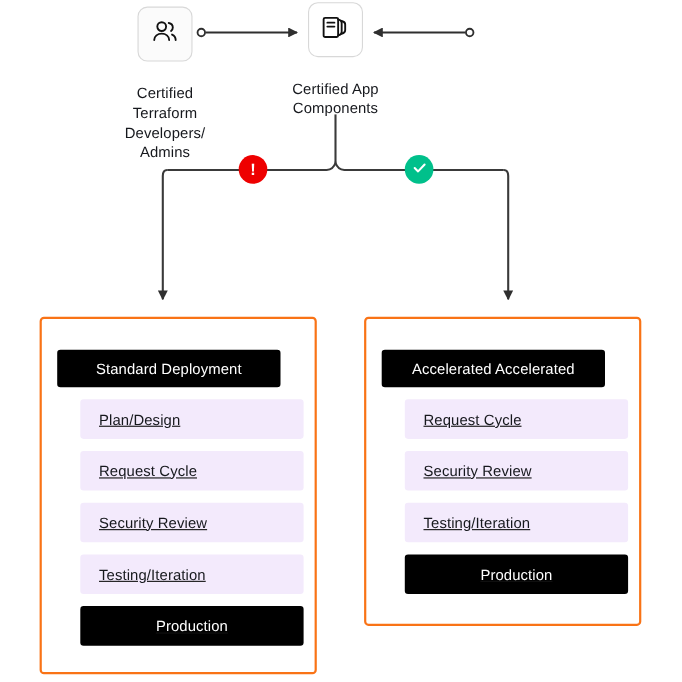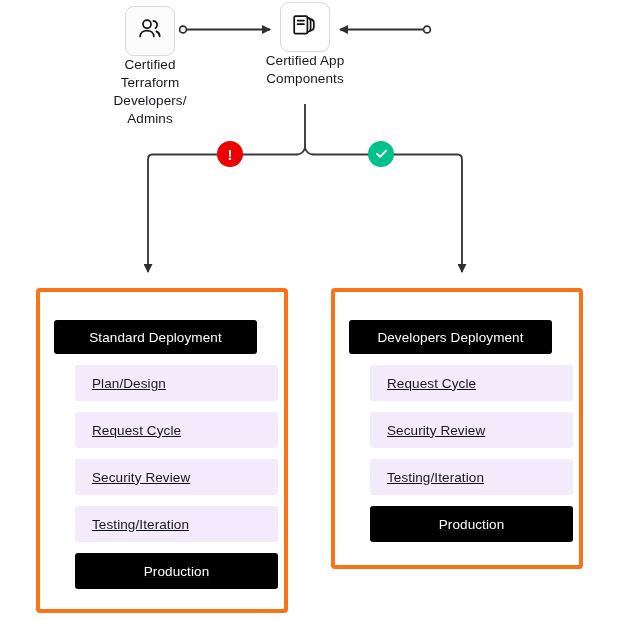--- a/index.html
+++ b/index.html
@@ -47,21 +47,21 @@
     background: #fbfbfb;
     box-sizing: border-box;
     display: flex;
     align-items: center;
     justify-content: center;
   }
   .node-icon-box.plain {
     background: #ffffff;
   }
   .node-label {
-    margin-top: 0;
+    margin-top: 20px;
     font-size: 13.5px;
     line-height: 18px;
     letter-spacing: 0.1px;
     color: #16181d;
     white-space: pre-line;
   }
 
   #node-devs   { left: 75px;  top: 6px; }
   #node-app    { left: 230px; top: 2px; }
   #node-infra  { left: 383px; top: 6px; }
@@ -79,21 +79,21 @@
     font-size: 15px;
     font-weight: bold;
     line-height: 1;
   }
   #badge-alert { left: 217px; top: 141px; }
   #badge-ok    { left: 368px; top: 141px; }
 
   
   .panel {
     position: absolute;
-    border: 4px solid #f97316;
+    border: 2px solid #f97316;
     border-radius: 4px;
     background: #ffffff;
     box-sizing: border-box;
   }
   #panel-standard    { left: 36px;  top: 288px; width: 252px; height: 325px; }
   #panel-accelerated { left: 331px; top: 288px; width: 252px; height: 281px; }
 
   .panel-header {
     position: absolute;
     left: 14px;
@@ -235,21 +235,21 @@
     <div class="steps">
       <div class="step">Plan/Design</div>
       <div class="step">Request Cycle</div>
       <div class="step">Security Review</div>
       <div class="step">Testing/Iteration</div>
       <div class="step terminal">Production</div>
     </div>
   </div>
 
   <div class="panel" id="panel-accelerated">
-    <div class="panel-header">Developers Deployment</div>
+    <div class="panel-header">Accelerated Accelerated</div>
     <div class="steps">
       <div class="step">Request Cycle</div>
       <div class="step">Security Review</div>
       <div class="step">Testing/Iteration</div>
       <div class="step terminal">Production</div>
     </div>
   </div>
 
 </div>
 

